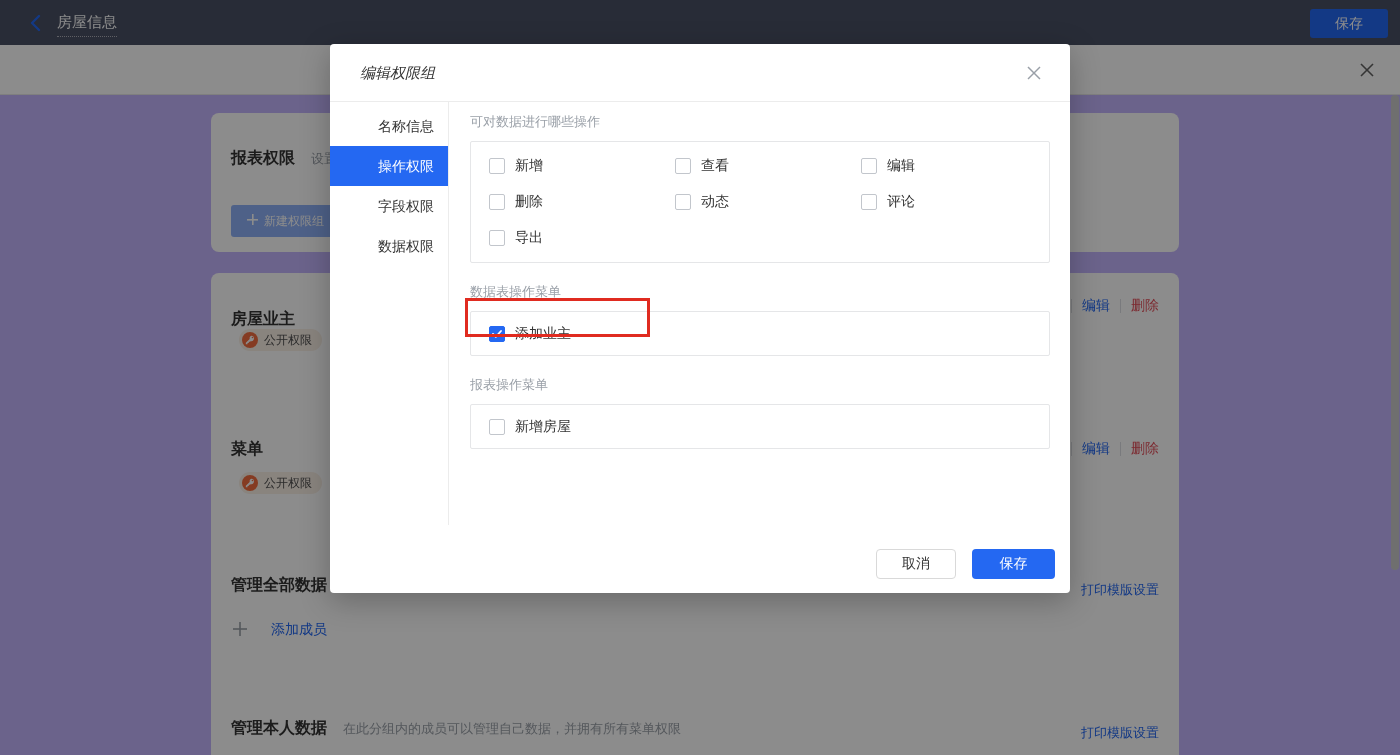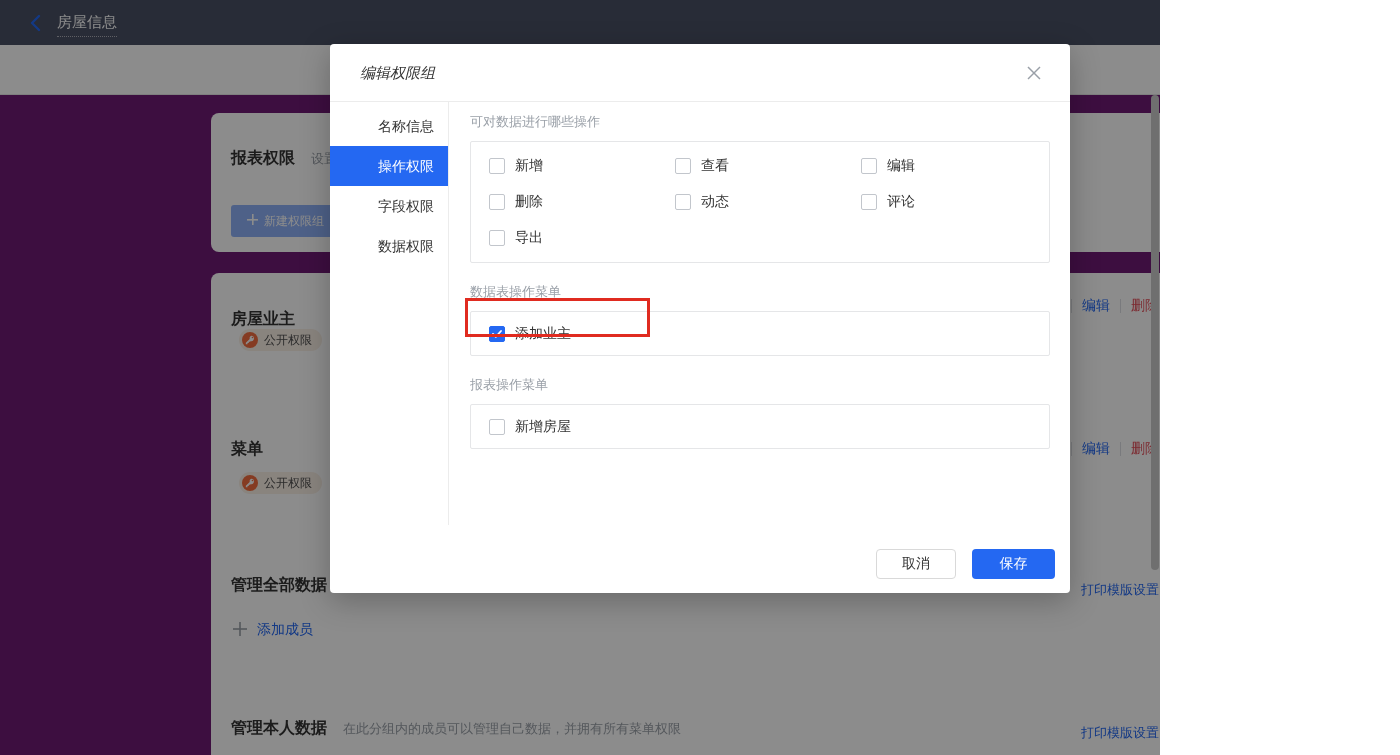--- a/index.html
+++ b/index.html
@@ -1,18 +1,18 @@
 <!DOCTYPE html>
 <html><head>
 <meta charset="utf-8">
 <style>
   * { margin:0; padding:0; box-sizing:border-box; }
   html,body { width:1400px; height:755px; }
   body { font-family:"Liberation Sans","DejaVu Sans",sans-serif; }
-  .page { position:relative; width:1160px; height:755px; overflow:hidden; background:#701a75; }
+  .page { position:relative; width:1400px; height:755px; overflow:hidden; background:#c4b5fd; }
 
   
   .app-header { position:absolute; left:0; top:0; width:1400px; height:45px; background:#495064; z-index:1; }
   .back-btn { position:absolute; left:26px; top:13px; width:20px; height:20px; cursor:pointer; }
   .hdr-title { position:absolute; left:57px; top:13px; color:#fff; font-size:15px; padding-bottom:4px; border-bottom:1px dotted rgba(255,255,255,.55); }
   .hdr-save { position:absolute; right:12px; top:9px; width:78px; height:29px; background:#2468f2; color:#fff; font-size:14px; border:none; border-radius:3px; text-align:center; line-height:29px; cursor:pointer; }
 
   
   .sub-header { position:absolute; left:0; top:45px; width:1400px; height:50px; background:#ffffff; border-bottom:1px solid #e8e8e8; z-index:1; }
   .sub-close { position:absolute; right:25px; top:17px; width:16px; height:16px; cursor:pointer; }
@@ -31,21 +31,21 @@
   .badge { position:absolute; height:22px; display:inline-flex; align-items:center; gap:6px; background:#faf0e6; border-radius:11px; padding:0 10px 0 3px; }
   .badge .key-circle { width:16px; height:16px; border-radius:50%; background:#f26c3e; display:flex; align-items:center; justify-content:center; }
   .badge .txt { font-size:12px; color:#4d4d4d; }
 
   .row-actions { position:absolute; right:20px; display:flex; align-items:center; gap:10px; font-size:14px; }
   .row-actions .divider { width:1px; height:14px; background:#dcdfe3; }
   .link-blue { color:#2468f2; cursor:pointer; text-decoration:none; }
   .link-red { color:#e34d59; cursor:pointer; text-decoration:none; }
   .link-sm { font-size:13px; }
 
-  .add-member { position:absolute; left:22px; top:348px; display:flex; align-items:center; gap:10px; font-size:14px; cursor:pointer; }
+  .add-member { position:absolute; left:22px; top:348px; display:flex; align-items:center; gap:24px; font-size:14px; cursor:pointer; }
 
   
   .scroll-thumb { position:absolute; right:1px; top:95px; width:8px; height:475px; background:#cbcbcb; border-radius:4px; z-index:1; }
 
   
   .overlay { position:absolute; left:0; top:0; width:1400px; height:755px; background:rgba(0,0,0,0.45); z-index:10; }
 
   
   .modal { position:absolute; left:330px; top:44px; width:740px; height:549px; background:#fff; border-radius:4px; box-shadow:0 8px 30px rgba(0,0,0,.25); z-index:20; }
   .modal-header { position:relative; height:58px; border-bottom:1px solid #ececec; }

